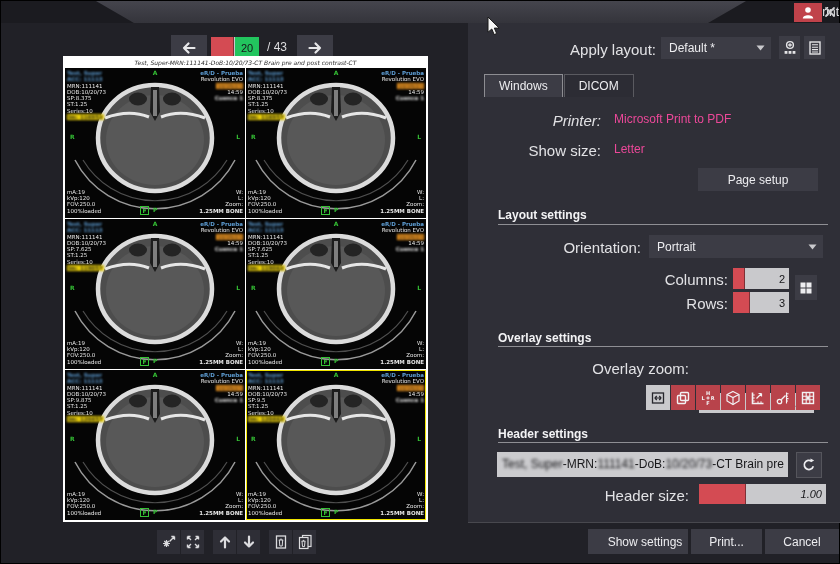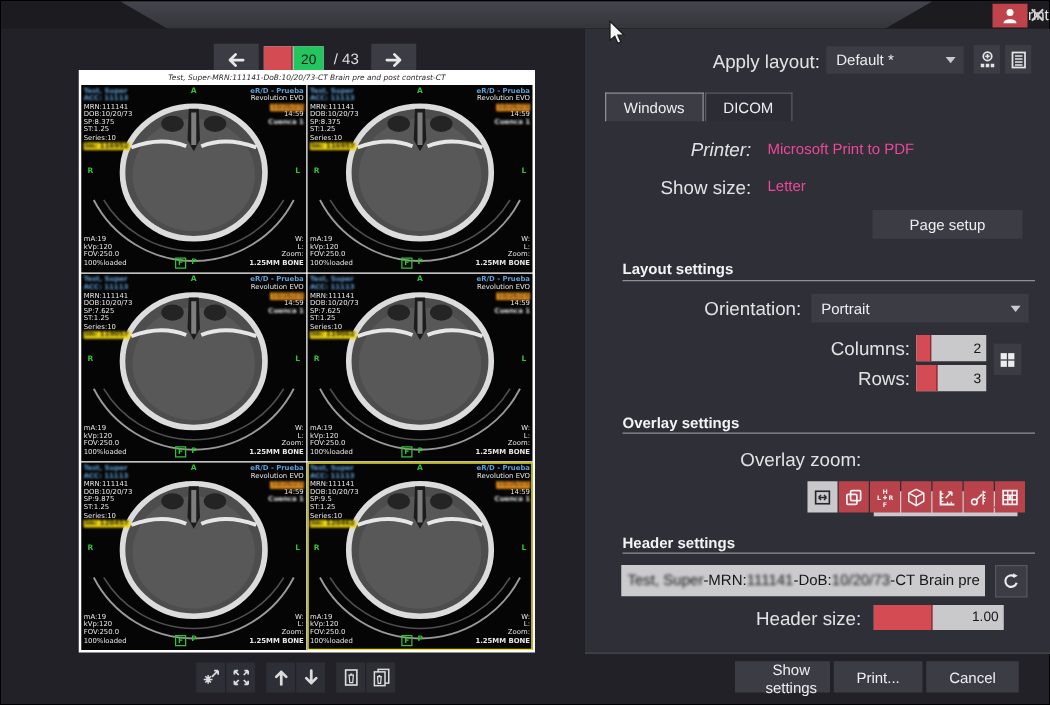--- a/index.html
+++ b/index.html
@@ -41,21 +41,21 @@
   .spin-pages { left:210px; top:14px; width:48px; height:21px; }
   .spin-pages .spin-red { width:23px; }
   .spin-pages .spin-val { left:24px; right:0; justify-content:center; background:#22c55e; }
   .spin-cols { left:265px; top:245px; width:56px; height:21px; }
   .spin-cols .spin-red { width:12px; }
   .spin-rows { left:265px; top:269px; width:56px; height:21px; }
   .spin-rows .spin-red { width:17px; }
   .spin-ozoom { left:231px; top:334px; width:115px; height:20px;margin-top:36px; }
   .spin-ozoom .spin-red { width:0; border:none; }
   .spin-ozoom .tick { position:absolute; left:57px; top:4px; bottom:4px; width:1px; background:#97979b; }
-  .spin-hsize { left:231px; top:461px; width:104px; height:20px; }
+  .spin-hsize { left:231px; top:461px; width:127px; height:20px;font-style:italic; }
   .spin-hsize .spin-red { width:47px; }
 
   
   .preview-page { position:absolute; left:62px; top:33px; width:365px; height:466px;
                   background:#fff; padding:2px; }
   .page-header { height:10px; line-height:10px; text-align:center; font-size:6px;
                  font-style:italic; color:#2a2a2a; background:#fff; overflow:hidden;
                  font-family:"DejaVu Sans", sans-serif; }
   .grid { display:grid; grid-template-columns:1fr 1fr; grid-template-rows:repeat(3,1fr);
           gap:1px; background:#fff; height:calc(100% - 10px); }
@@ -709,21 +709,21 @@
           </span>
         </button>
       <div class="lbl lbl-hsize r-align">Header size:</div>
       <div class="spin spin-hsize">
         <span class="spin-red"></span>
         <span class="spin-val">1.00</span>
       </div>
     </div>
 
     <div class="footer-btns" id="footerBtns">
-        <button class="btn" style="width: 76px; padding-left: 14px;">Show settings</button>
+        <button class="btn" style="width: 100px; padding-left: 14px;">Show settings</button>
         <button class="btn" style="width: 71px;">Print...</button>
         <button class="btn" style="width: 74px;">Cancel</button>
       </div>
   </div>
 
   <svg class="cursor" width="14" height="21" viewBox="0 0 14 21">
     <path d="M1 1 L1 16.2 L4.8 13 L7.2 18.6 L9.7 17.5 L7.3 12.1 L12.2 12.1 Z" fill="#f5f5f5" stroke="#1a1a1a" stroke-width="1"></path>
   </svg>
 </div>
 

